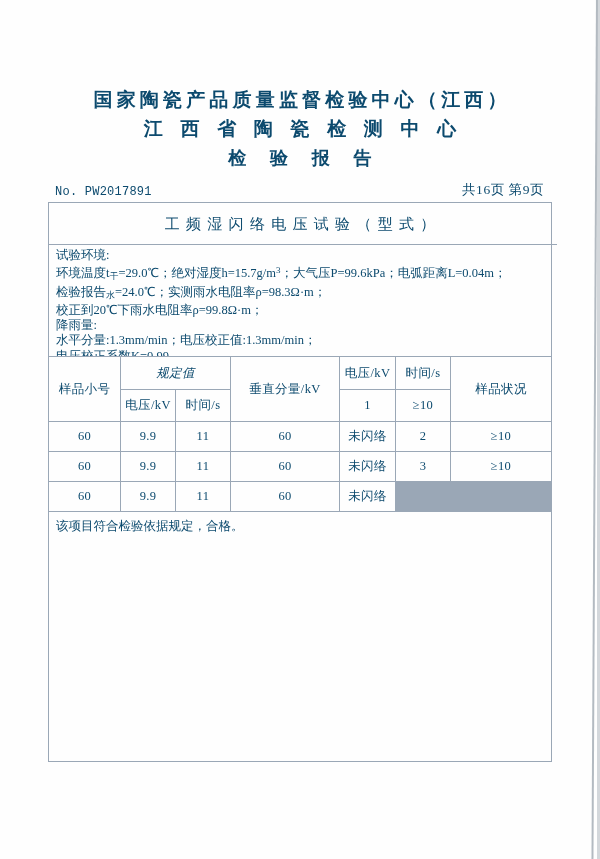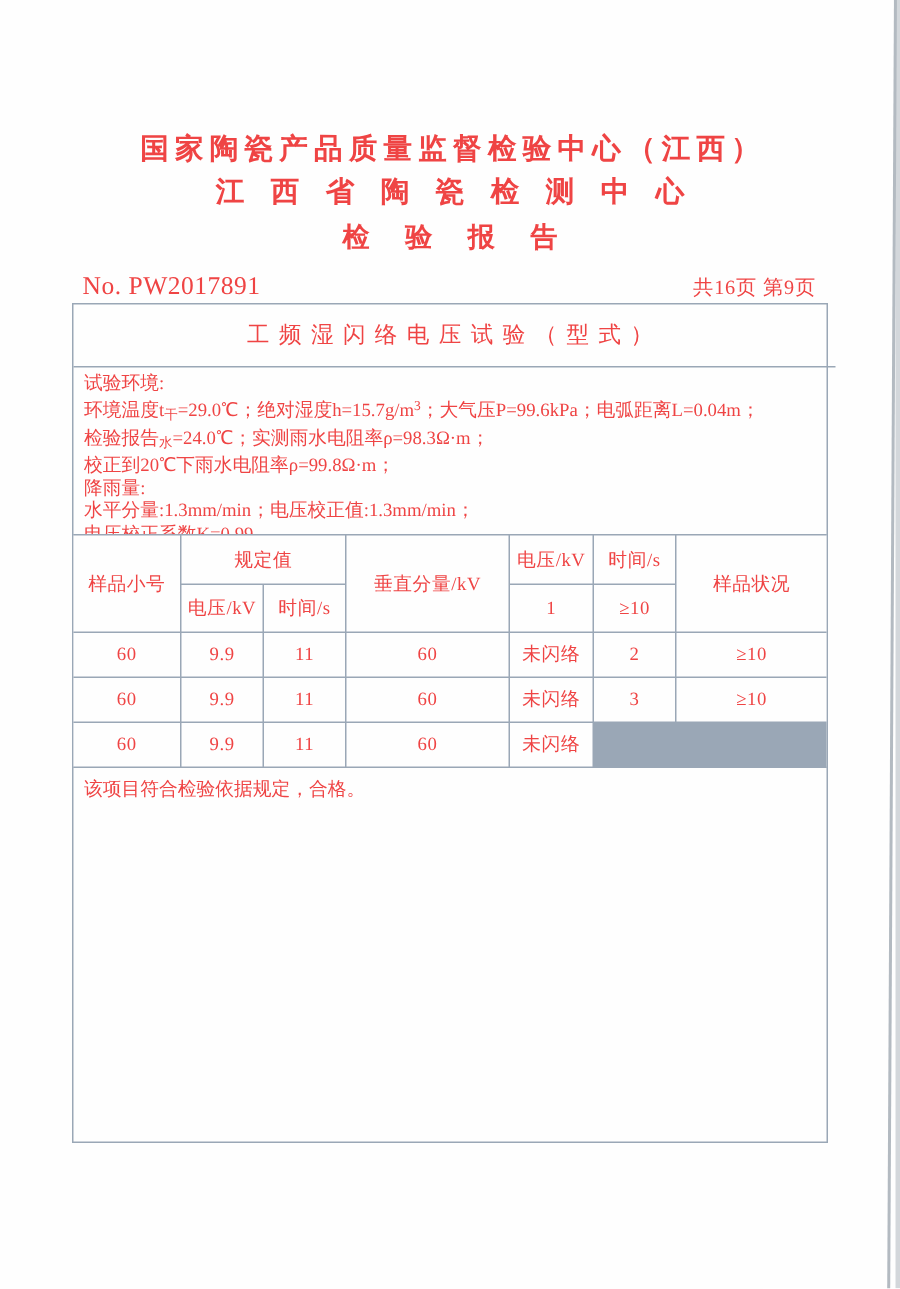--- a/index.html
+++ b/index.html
@@ -4,21 +4,21 @@
 <style>
   * { margin: 0; padding: 0; box-sizing: border-box; }
   html, body { background: #ffffff; }
   .page {
     position: relative;
     width: 600px;
     height: 859px;
     background: #fefefe;
     overflow: hidden;
     font-family: "Liberation Serif", serif;
-    color: #ef4444;
+    color: #0c4a6e;
   }
   
   .scan-strip {
     position: absolute; right: 0; top: 0; bottom: 0; width: 3px;
     background: #d3d7db;
   }
   .page-edge-line {
     position: absolute; right: 3px; top: -6px; height: 880px; width: 1.5px;
     background: #b3bac1;
     transform: rotate(0.3deg);
@@ -42,21 +42,21 @@
     letter-spacing: 1.32em; margin-right: -1.32em;
     line-height: 29px;
   }
 
   
   .doc-row {
     display: flex; justify-content: space-between; align-items: flex-end;
     padding: 8px 56px 0 55px;
     font-size: 13.5px;
   }
-  .doc-number { font-family: Liberation Serif, serif; font-size: 17px; letter-spacing: 0.02em; }
+  .doc-number { font-family: Liberation Mono, monospace; font-size: 12px; letter-spacing: 0.02em; }
   .doc-pages  { font-size: 13.5px; letter-spacing: 0.04em; text-align: center; }
 
   
   .report-box {
     position: absolute;
     left: 48px; top: 202px;
     width: 504px; height: 560px;
     border: 1px solid #9aa7b6;
     display: flex; flex-direction: column;
     background: transparent;
@@ -90,21 +90,21 @@
     flex: 0 0 auto;
     font-size: 12.5px;
   }
   .cell {
     background: #fefefe;
     display: flex; align-items: center; justify-content: center;
     text-align: center;
     letter-spacing: 0.03em;
   }
   .c-sampleno  { grid-column: 1; grid-row: 1 / span 2; }
-  .c-spec      { grid-column: 2 / span 2; grid-row: 1; }
+  .c-spec      { grid-column: 2 / span 2; grid-row: 1; font-style: italic; }
   .c-corr      { grid-column: 4; grid-row: 1 / span 2; }
   .c-meas      { grid-column: 5 / span 2; grid-row: 1; }
   .c-status    { grid-column: 7; grid-row: 1 / span 2; }
 
   .conclusion {
     flex: 1 1 auto;
     padding: 6px 7px;
     font-size: 12.5px;
   }
 </style>

